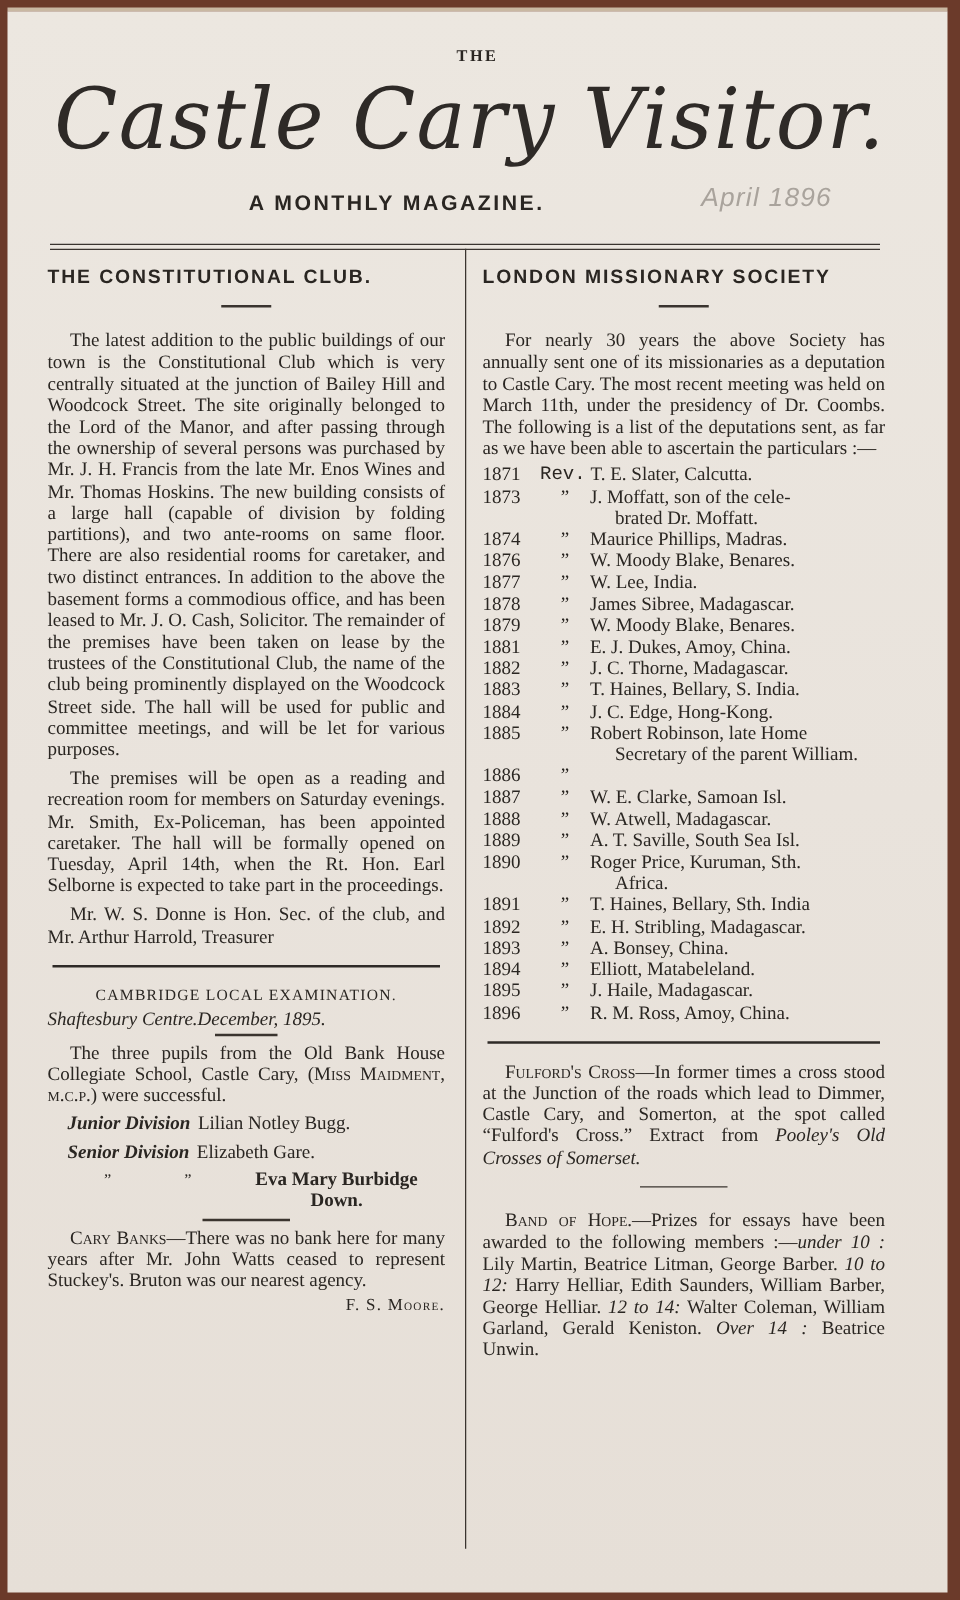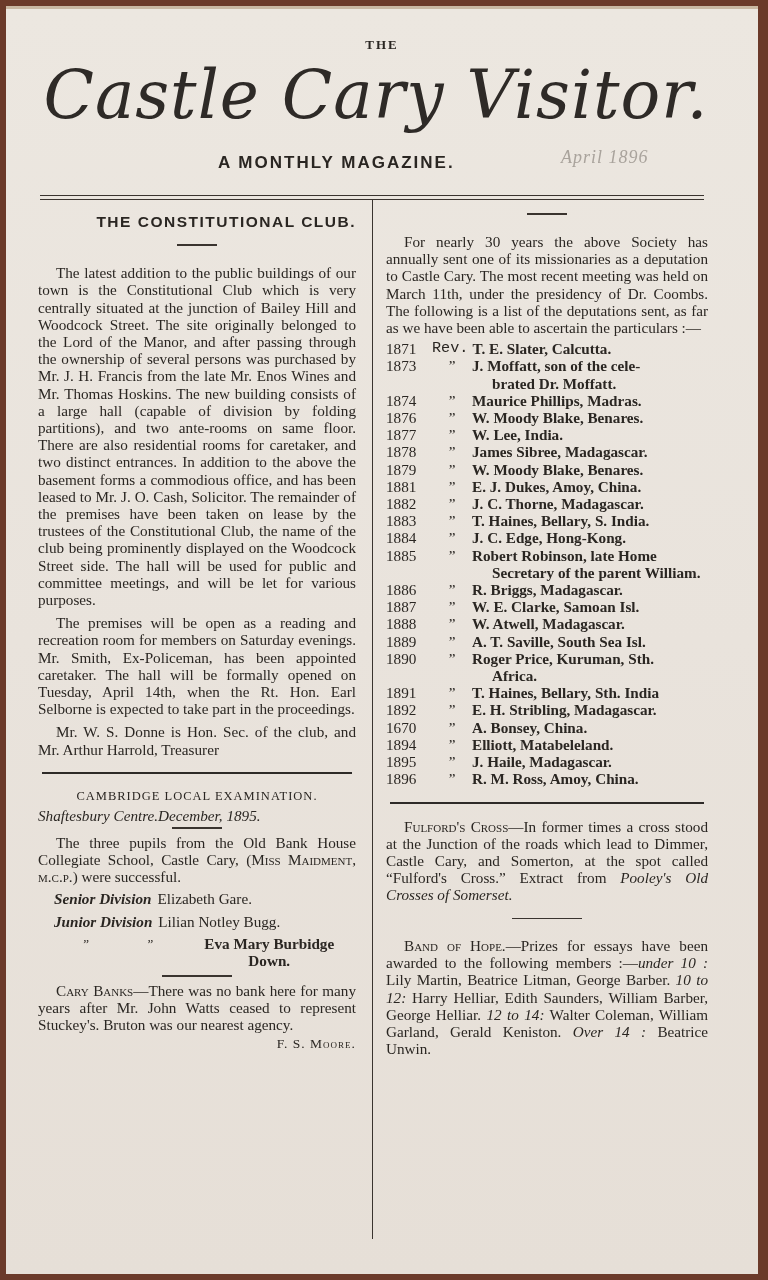--- a/index.html
+++ b/index.html
@@ -23,45 +23,45 @@
   }
   .masthead-title {
     position: absolute; top: 48px; left: 30px; width: 680px;
     text-align: center; font-size: 66px; letter-spacing: 1px;
     font-family: "DejaVu Serif", serif; font-weight: normal;
     color: #2e2a27;
     font-style: italic;
     transform: scaleY(1.02);
   }
   .masthead-sub {
-    position: absolute; top: 144px; left: 212px;
+    position: absolute; top: 144px; left: 193px;
     font-family: "Liberation Sans", sans-serif; font-weight: bold;
     font-size: 17px; letter-spacing: 2px;
   }
   .handwritten {
     position: absolute; top: 138px; left: 555px;
-    font-family: Liberation Serif, serif; font-style: italic;
-    font-size: 18px; color: #a9a39c; letter-spacing: 1px;
+    font-family: Liberation Sans, sans-serif; font-style: italic;
+    font-size: 21px; color: #a9a39c; letter-spacing: 1px;
   }
   .rule-double {
     position: absolute; top: 186px; left: 34px; width: 664px; height: 5px;
     border-top: 1px solid #3a342f; border-bottom: 1px solid #3a342f;
   }
   .col-divider {
     position: absolute; left: 366px; top: 190px; width: 1px; height: 1040px;
     background: #3a342f;
   }
   .col {
     position: absolute; font-size: 15.2px; line-height: 17.2px;
   }
   .col.left { left: 32px; top: 204px; width: 318px; }
   .col.right { left: 380px; top: 204px; width: 322px; }
   .heading {
     font-family: "Liberation Sans", sans-serif; font-weight: bold;
-    font-size: 15.5px; letter-spacing: 1.5px; text-align: right;
+    font-size: 15.5px; letter-spacing: 1.5px; text-align: left;
     margin-bottom: 14px;
   }
   .short-rule { width: 40px; height: 2px; background: #3a342f; margin: 0 auto; }
   .short-rule.mb18 { margin-bottom: 18px; }
   .para { text-align: justify; text-indent: 18px; }
   .para.mt6 { margin-top: 6px; }
   .long-rule { height: 2px; background: #2e2a27; margin: 14px 4px; }
   .exam-title {
     text-align: center; font-size: 12.5px; letter-spacing: 1px;
     margin-top: 6px;
@@ -72,21 +72,21 @@
   .div-row { display: flex; margin-top: 5px; padding-left: 16px; }
   .div-row .lbl { font-style: italic; margin-right: 6px; font-weight: bold; }
   .div-row.ditto .quotes { width: 130px; display: flex; justify-content: space-around; font-size: 13px; }
   .div-row.ditto .name { text-align: center; font-weight: bold; }
   .sc { font-variant: small-caps; }
   .sig { text-align: right; font-variant: small-caps; letter-spacing: 1px; font-size: 13.5px; margin-top: 2px; }
   .dep-table { margin-top: 4px; }
   .dep-row { display: flex; }
   .dep-year { width: 46px; flex: none; }
   .dep-mark { width: 40px; flex: none; text-align: center; }
-  .dep-name { flex: 1; text-align: justify; font-weight: bold; }
+  .dep-name { flex: 1; text-align: justify; }
   .dep-row.first .dep-mark { width: auto; margin-right: 4px; font-family: Liberation Mono, monospace; }
   .italic { font-style: italic; }
 </style>
 </head>
 <body>
 
 <div class="page">
   <div class="masthead-the">THE</div>
   <div class="masthead-title">Castle Cary Visitor.</div>
   <div class="masthead-sub">A MONTHLY MAGAZINE.</div>
@@ -104,42 +104,43 @@
     <div class="long-rule"></div>
 
     <div class="exam-title">CAMBRIDGE LOCAL EXAMINATION.</div>
     <div class="exam-sub">
       <span>Shaftesbury Centre.</span>
       <span>December, 1895.</span>
     </div>
     <div class="short-rule thin"></div>
     <p class="para"><span>The three pupils from the Old Bank House Collegiate School, Castle Cary, (</span><span class="sc">Miss Maidment, m.c.p.</span><span>) were successful.</span></p>
     <div class="div-row">
+      <span class="lbl">Junior Division</span>
+      <span>Lilian Notley Bugg.</span>
+    </div>
+    <div class="div-row">
       <span class="lbl">Senior Division</span>
       <span>Elizabeth Gare.</span>
-    </div>
-    <div class="div-row">
-      <span class="lbl">Junior Division</span>
-      <span>Lilian Notley Bugg.</span>
     </div>
     <div class="div-row ditto">
       <span class="quotes">
           <span>”</span>
           <span>”</span>
         </span>
       <span class="name">Eva Mary Burbidge Down.</span>
     </div>
 
     <div class="short-rule thin" style="margin-top:6px;width:70px;"></div>
 
     <p class="para"><span class="sc">Cary Banks</span><span>—There was no bank here for many years after Mr. John Watts ceased to represent Stuckey's. Bruton was our nearest agency.</span></p>
     <div class="sig">F. S. Moore.</div>
   </div>
 
   <div class="col right">
+    <div class="heading">LONDON MISSIONARY SOCIETY</div>
     <div class="short-rule mb18"></div>
     <p class="para">For nearly 30 years the above Society has annually sent one of its missionaries as a deputation to Castle Cary. The most recent meeting was held on March 11th, under the presidency of Dr. Coombs. The following is a list of the deputations sent, as far as we have been able to ascertain the particulars :—</p>
 
     <div class="dep-table" id="dep-table">
         <div class="dep-row first">
           <span class="dep-year">1871</span>
           <span class="dep-mark">Rev.</span>
           <span class="dep-name">T. E. Slater, Calcutta.</span>
         </div>
         <div class="dep-row">
@@ -201,21 +202,20 @@
           <span class="dep-mark">”</span>
           <span class="dep-name">Robert Robinson, late Home</span>
         </div>
         <div class="dep-row">
           <span style="width: 106px; flex: 0 0 auto;"></span>
           <span class="dep-name">Secretary of the parent William.</span>
         </div>
         <div class="dep-row">
           <span class="dep-year">1886</span>
           <span class="dep-mark">”</span>
-          <span class="dep-name">R. Briggs, Madagascar.</span>
         </div>
         <div class="dep-row">
           <span class="dep-year">1887</span>
           <span class="dep-mark">”</span>
           <span class="dep-name">W. E. Clarke, Samoan Isl.</span>
         </div>
         <div class="dep-row">
           <span class="dep-year">1888</span>
           <span class="dep-mark">”</span>
           <span class="dep-name">W. Atwell, Madagascar.</span>
@@ -238,21 +238,21 @@
           <span class="dep-year">1891</span>
           <span class="dep-mark">”</span>
           <span class="dep-name">T. Haines, Bellary, Sth. India</span>
         </div>
         <div class="dep-row">
           <span class="dep-year">1892</span>
           <span class="dep-mark">”</span>
           <span class="dep-name">E. H. Stribling, Madagascar.</span>
         </div>
         <div class="dep-row">
-          <span class="dep-year">1670</span>
+          <span class="dep-year">1893</span>
           <span class="dep-mark">”</span>
           <span class="dep-name">A. Bonsey, China.</span>
         </div>
         <div class="dep-row">
           <span class="dep-year">1894</span>
           <span class="dep-mark">”</span>
           <span class="dep-name">Elliott, Matabeleland.</span>
         </div>
         <div class="dep-row">
           <span class="dep-year">1895</span>

